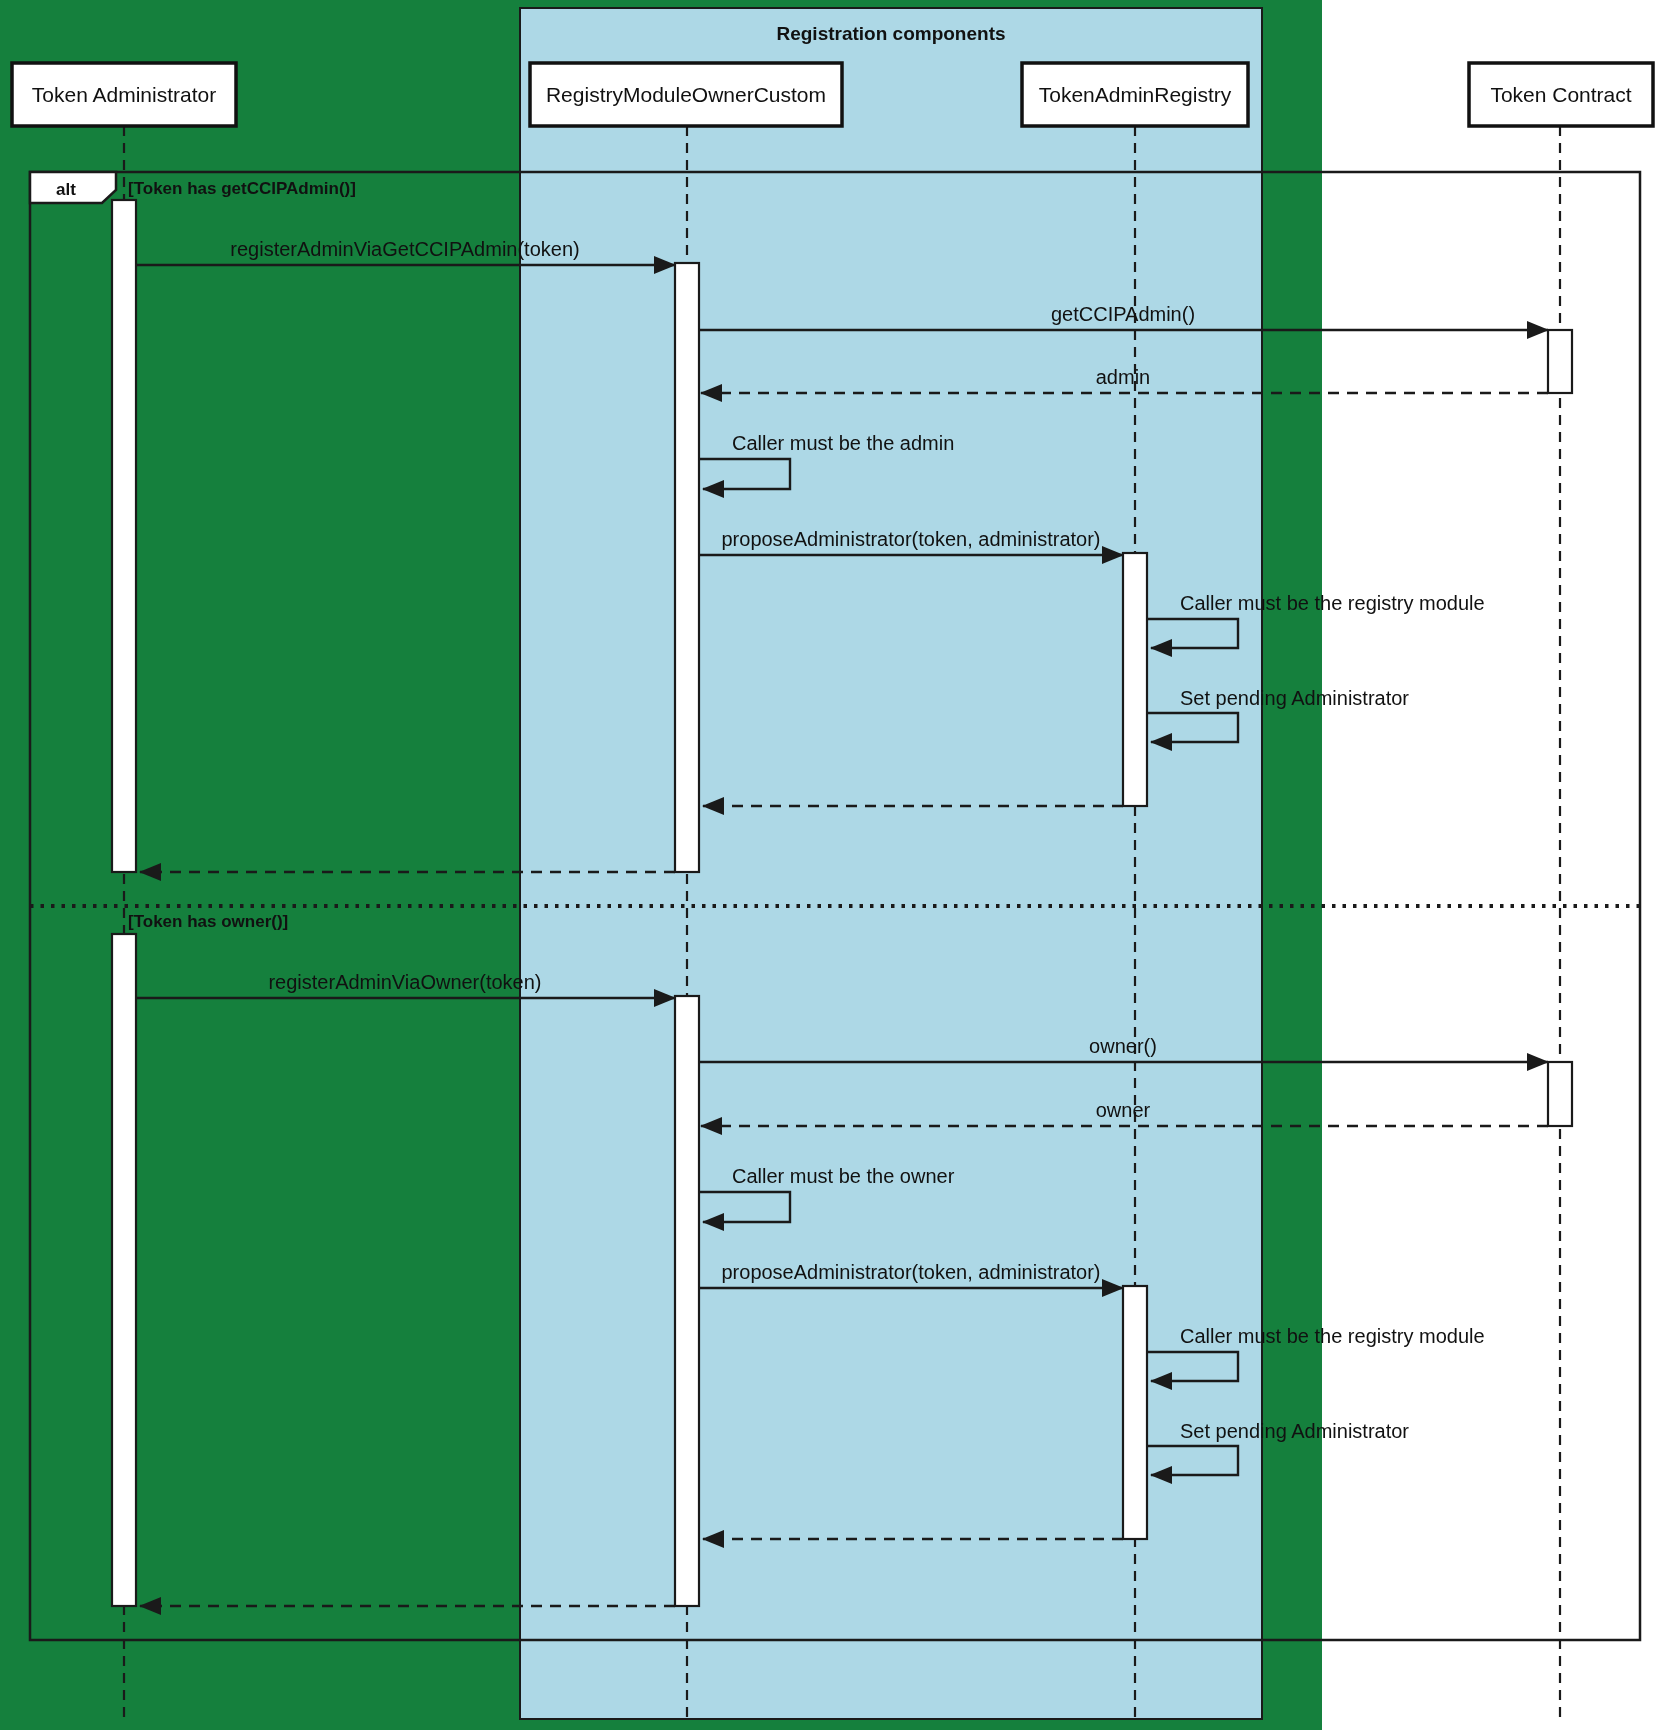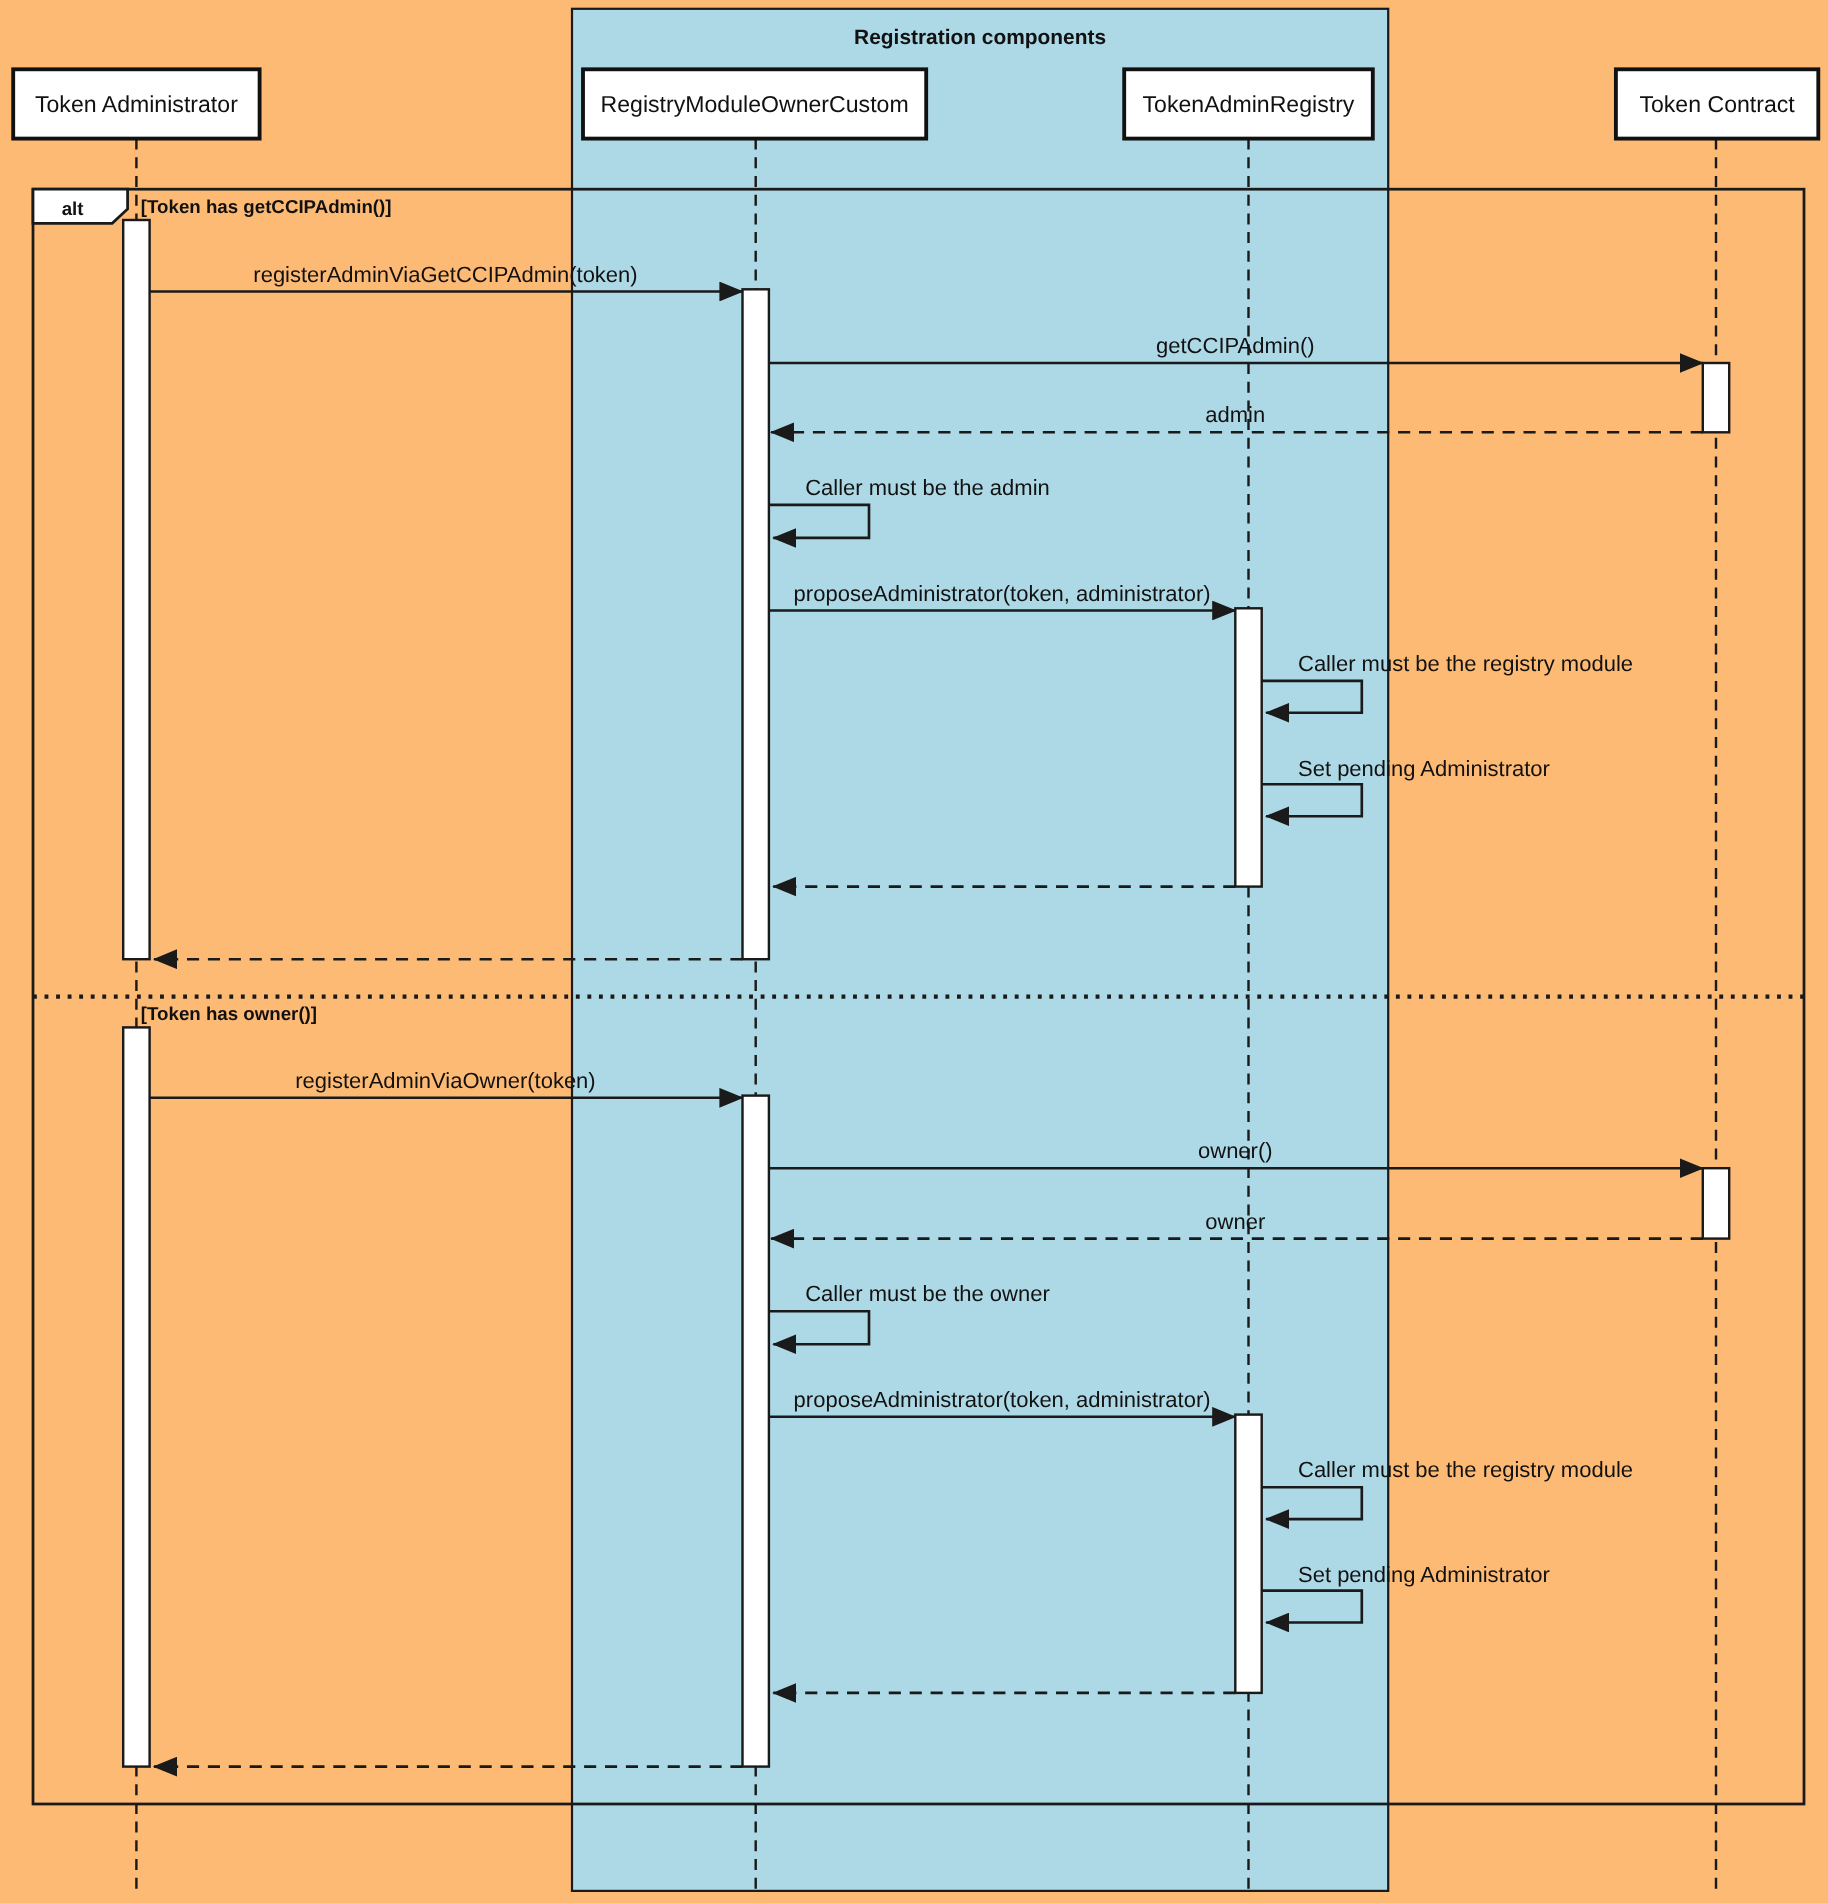--- a/index.html
+++ b/index.html
@@ -1,16 +1,16 @@
 <!DOCTYPE html>
 <html><head>
 <meta charset="utf-8">
 <style>
   html, body { margin: 0; padding: 0; background: #ffffff; }
-  .stage { position: relative; width: 1662px; height: 1730px; background: #fdba74; }
+  .stage { position: relative; width: 1322px; height: 1730px; background: #15803d; }
   svg { display: block; }
   text {
     font-family: "Liberation Sans", sans-serif;
     fill: #111111;
   }
   .msg    { font-size: 20px; }
   .pname  { font-size: 21px; }
   .gtitle { font-size: 19px; font-weight: bold; }
   .guard  { font-size: 17px; font-weight: bold; }
   .altop  { font-size: 17px; font-weight: bold; }

